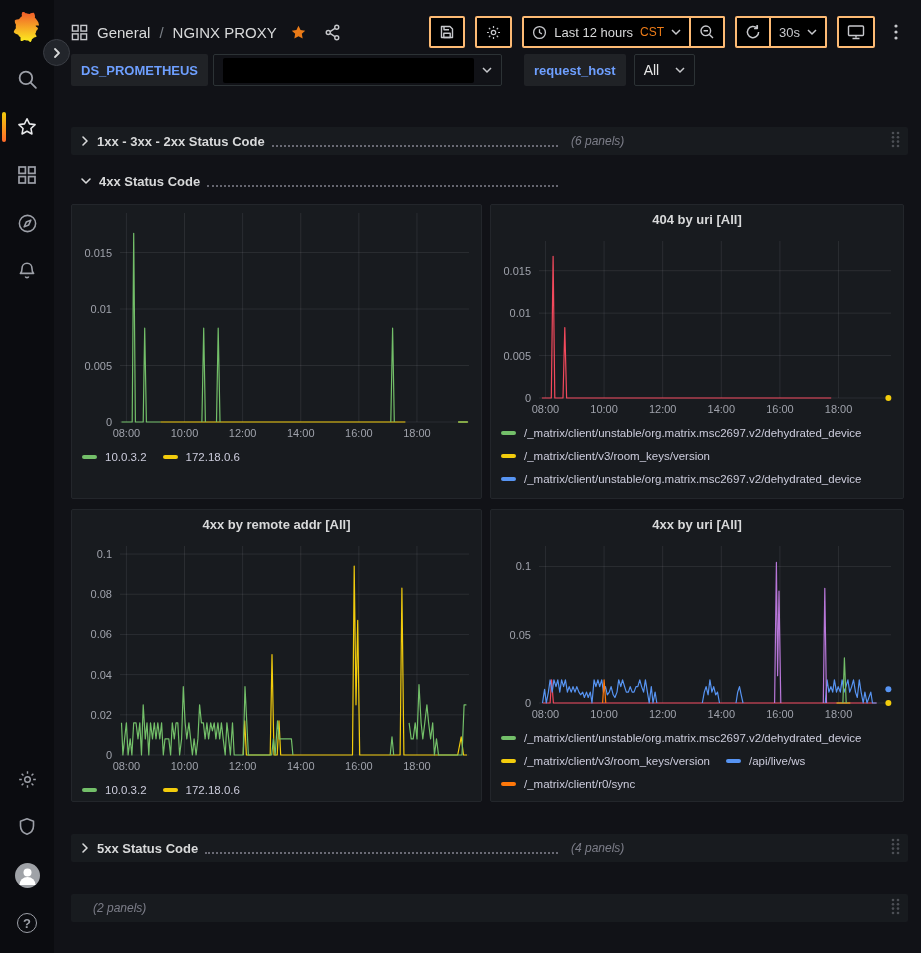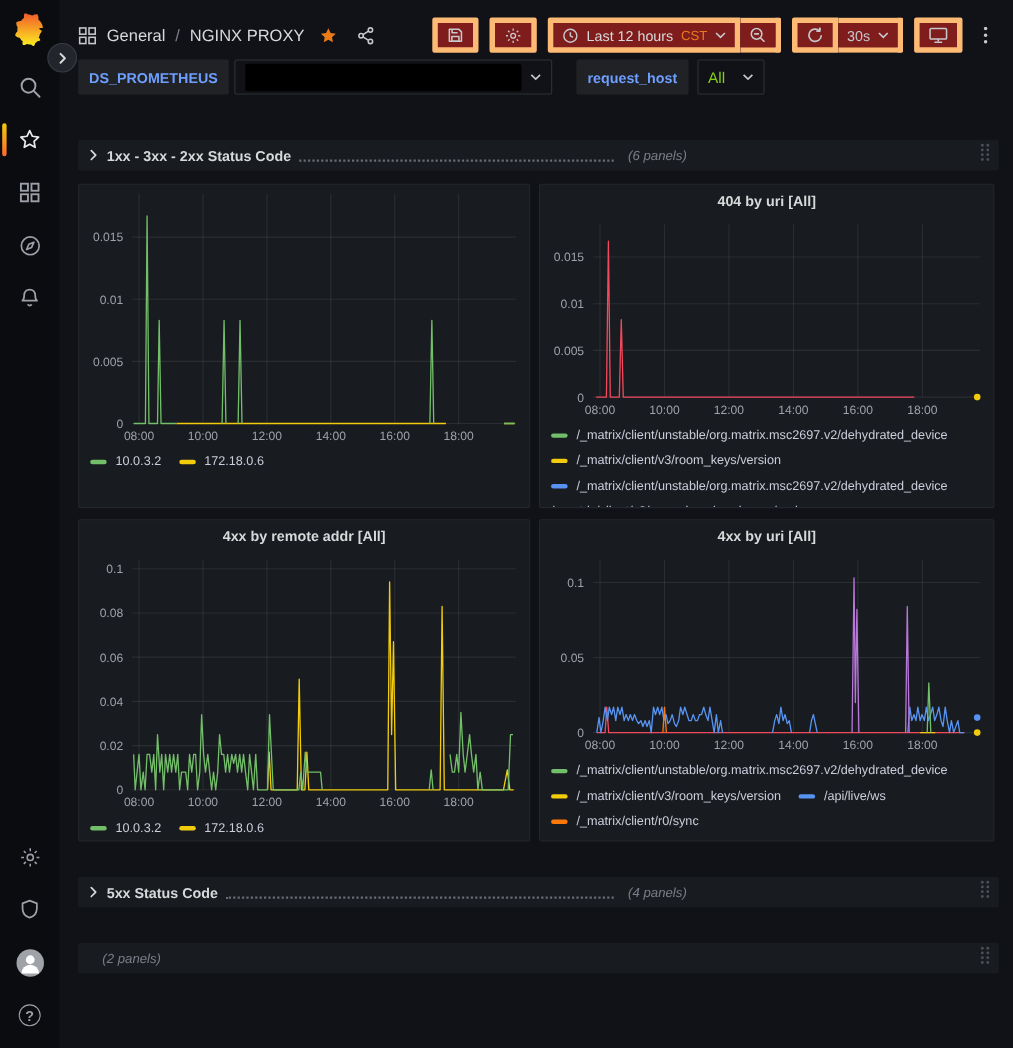--- a/index.html
+++ b/index.html
@@ -31,42 +31,42 @@
   }
   
   .main { margin-left: 54px; height: 100%; display: flex; flex-direction: column; }
   .topnav { height: 48px; flex: none; display: flex; align-items: center; justify-content: space-between; padding: 16px 14px 0 17px; }
   .crumbs { display: flex; align-items: center; gap: 9px; font-size: 15px; color: #d8d9da; }
   .crumb-sep { color: #7b8087; }
   .crumb-link { cursor: pointer; }
   .tools { display: flex; align-items: center; gap: 10px; }
   .tgroup { display: flex; }
   .tbtn {
-    height: 32px; min-width: 33px; padding: 0 8px; background: #7f1d1d; border: 5px solid #fdba74;
+    height: 32px; min-width: 33px; padding: 0 8px; background: #000000; border: 2px solid #fdba74;
     border-radius: 2px; display: flex; align-items: center; justify-content: center; gap: 7px;
     color: #c7c8cc; font-size: 13px; cursor: pointer; white-space: nowrap;
   }
   .tgroup .tbtn:first-child { border-radius: 2px 0 0 2px; }
   .tgroup .tbtn + .tbtn { border-left: 0; border-radius: 0 2px 2px 0; }
   .tbtn .tz { color: #eb7b18; font-weight: 400; font-size: 12px; }
   .tbtn.noborder { border: none; background: transparent; min-width: 22px; padding: 0 2px; }
   .time-text { color: #d8d9da; }
   
   .subnav { height: 44px; flex: none; display: flex; align-items: center; padding: 0 17px; }
   .var-label {
     height: 32px; padding: 0 10px; background: #202226; border-radius: 2px;
     display: flex; align-items: center; color: #6e9fff; font-size: 13px; font-weight: 600; cursor: pointer;
   }
   .var-select {
     height: 32px; border: 1px solid #2c3235; border-radius: 2px; background: #111217;
     display: flex; align-items: center; gap: 8px; padding: 0 9px; cursor: pointer;
   }
   .var-select.wide { width: 289px; margin-left: 5px; margin-right: 22px; }
   .redacted { flex: 1; height: 25px; background: #000; border-radius: 2px; }
-  .var-select.small { margin-left: 8px; color: #84cc16; font-size: 14px; gap: 16px; }
+  .var-select.small { margin-left: 8px; color: #e5e5e5; font-size: 14px; gap: 16px; }
   
   .dashboard { flex: 1; padding: 3px 13px 0 17px; overflow: hidden; }
   .row-header { height: 28px; display: flex; align-items: center; border-radius: 2px; padding: 0 8px 0 9px; cursor: pointer; }
   .row-header.collapsed { background: #181b1f; margin-top: 32px; }
   .row-left { display: flex; align-items: center; width: 478px; flex: none; }
   .row-title { font-size: 13px; font-weight: 700; color: #d8d9da; margin: 0 7px; white-space: nowrap; }
   .row-dots { flex: 1; height: 12px; border-bottom: 2px dotted rgba(204,204,220,0.45); }
   .row-count { font-size: 12px; font-style: italic; color: rgba(204,204,220,0.55); margin-left: 13px; }
   .row-handle { margin-left: auto; opacity: 0.55; cursor: grab; }
   .rh-1 { margin-bottom: 12px; }
@@ -310,20 +310,29 @@
             <circle cx="2" cy="6.3" r="1.3"></circle>
             <circle cx="7" cy="6.3" r="1.3"></circle>
             <circle cx="2" cy="10.6" r="1.3"></circle>
             <circle cx="7" cy="10.6" r="1.3"></circle>
             <circle cx="2" cy="15" r="1.3"></circle>
             <circle cx="7" cy="15" r="1.3"></circle>
           </svg>
       </span>
     </div>
 
+    <div class="row-header rh-2">
+      <div class="row-left">
+        <svg width="12" height="10" viewBox="0 0 12 10" fill="none" stroke="#d8d9da" stroke-width="1.6" stroke-linecap="round" stroke-linejoin="round">
+            <path d="M2 3l4 4 4-4"></path>
+          </svg>
+        <span class="row-title">4xx Status Code</span>
+        <span class="row-dots"></span>
+      </div>
+    </div>
 
     <div class="panels">
       <div class="panel">
         <div class="chart tall">
             <svg width="409" height="238" font-family="Liberation Sans, sans-serif">
               <line x1="54.39300582847626" y1="8" x2="54.39300582847626" y2="217" stroke="rgba(204,204,220,0.10)" stroke-width="1"></line>
               <line x1="112.511240632806" y1="8" x2="112.511240632806" y2="217" stroke="rgba(204,204,220,0.10)" stroke-width="1"></line>
               <line x1="170.62947543713574" y1="8" x2="170.62947543713574" y2="217" stroke="rgba(204,204,220,0.10)" stroke-width="1"></line>
               <line x1="228.74771024146546" y1="8" x2="228.74771024146546" y2="217" stroke="rgba(204,204,220,0.10)" stroke-width="1"></line>
               <line x1="286.86594504579523" y1="8" x2="286.86594504579523" y2="217" stroke="rgba(204,204,220,0.10)" stroke-width="1"></line>

